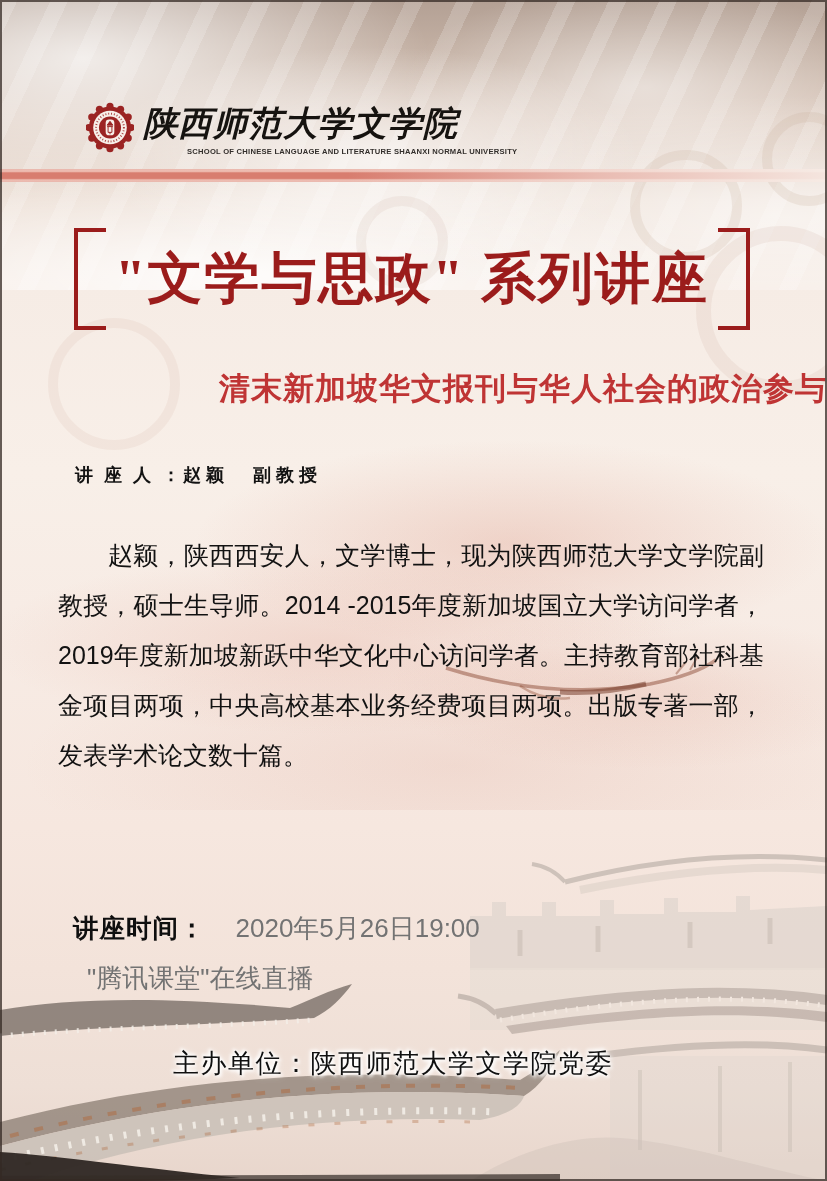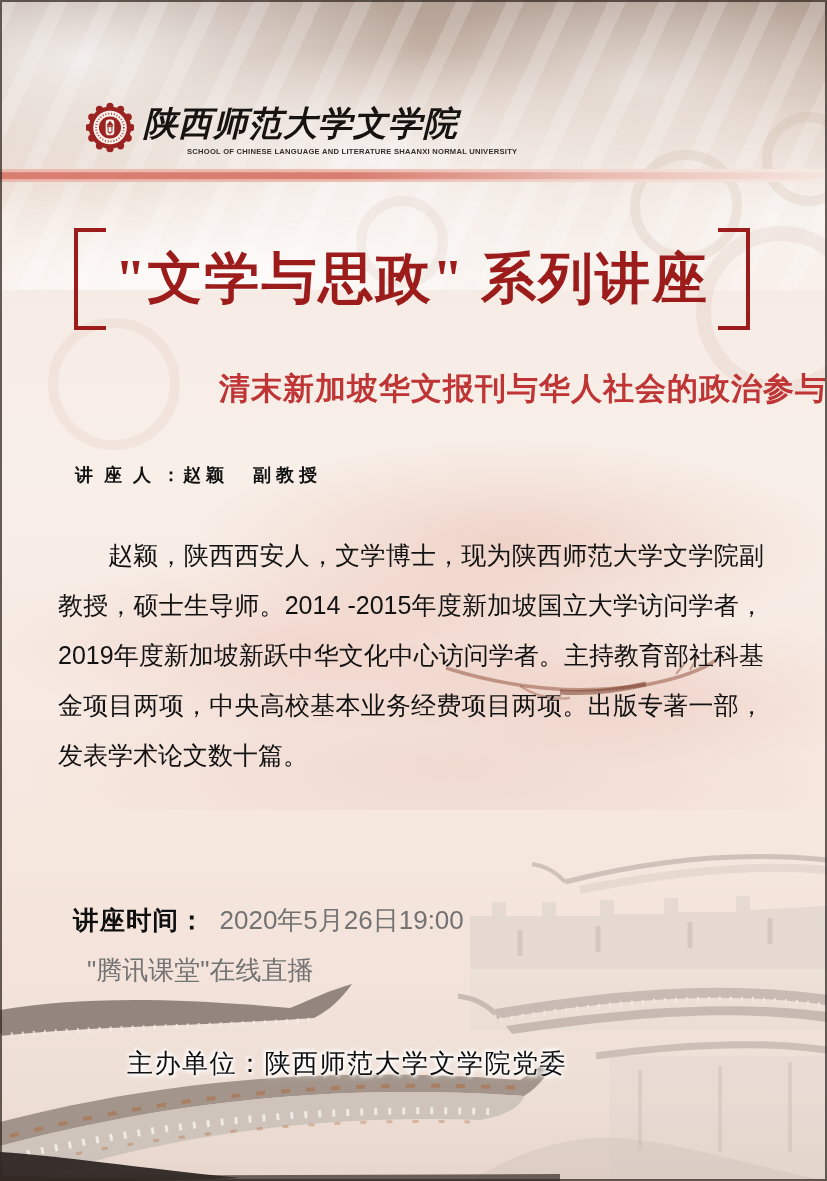--- a/index.html
+++ b/index.html
@@ -67,29 +67,29 @@
   .sp-label{font-weight:700; letter-spacing:3px;}
   .sp-name,.sp-degree{font-family:"Liberation Serif", serif; font-weight:600; letter-spacing:5px;}
   .sp-degree{margin-left:24px;}
 
   
   .bio{position:absolute; left:57px; top:529px; width:706px; margin:1px;
     font-size:25px; line-height:50px; color:#121212; text-align:justify; text-indent:50px;}
 
   
   .schedule{position:absolute; left:73px; top:903px;}
-  .row{height:50px; display:flex; white-space:nowrap;}
+  .row{height:50px; display:flex; align-items:center; white-space:nowrap;gap:16px;}
   .lab{font-weight:700; font-size:25.5px; color:#0f0f0f; letter-spacing:1px;}
   .val{font-size:26px; color:#737373; margin-left:14px;}
 
   
   .organizer{position:absolute; left:0; top:1046px; width:694px; text-align:center;
     font-size:26px; color:#101010; letter-spacing:1.5px;
     text-shadow:0 0 2px #fff, 0 0 4px #fff, 0 0 8px rgba(255,255,255,0.95),
-      2px 2px 3px rgba(255,255,255,0.9), -2px -2px 3px rgba(255,255,255,0.9);}
+      2px 2px 3px rgba(255,255,255,0.9), -2px -2px 3px rgba(255,255,255,0.9);padding-left:46px;}
 </style>
 </head>
 <body>
 
 <div class="poster">
 
   <div class="bg-base"></div>
   <div class="bg-clouds"></div>
   <i class="sw s1"></i>
   <i class="sw s2"></i>

